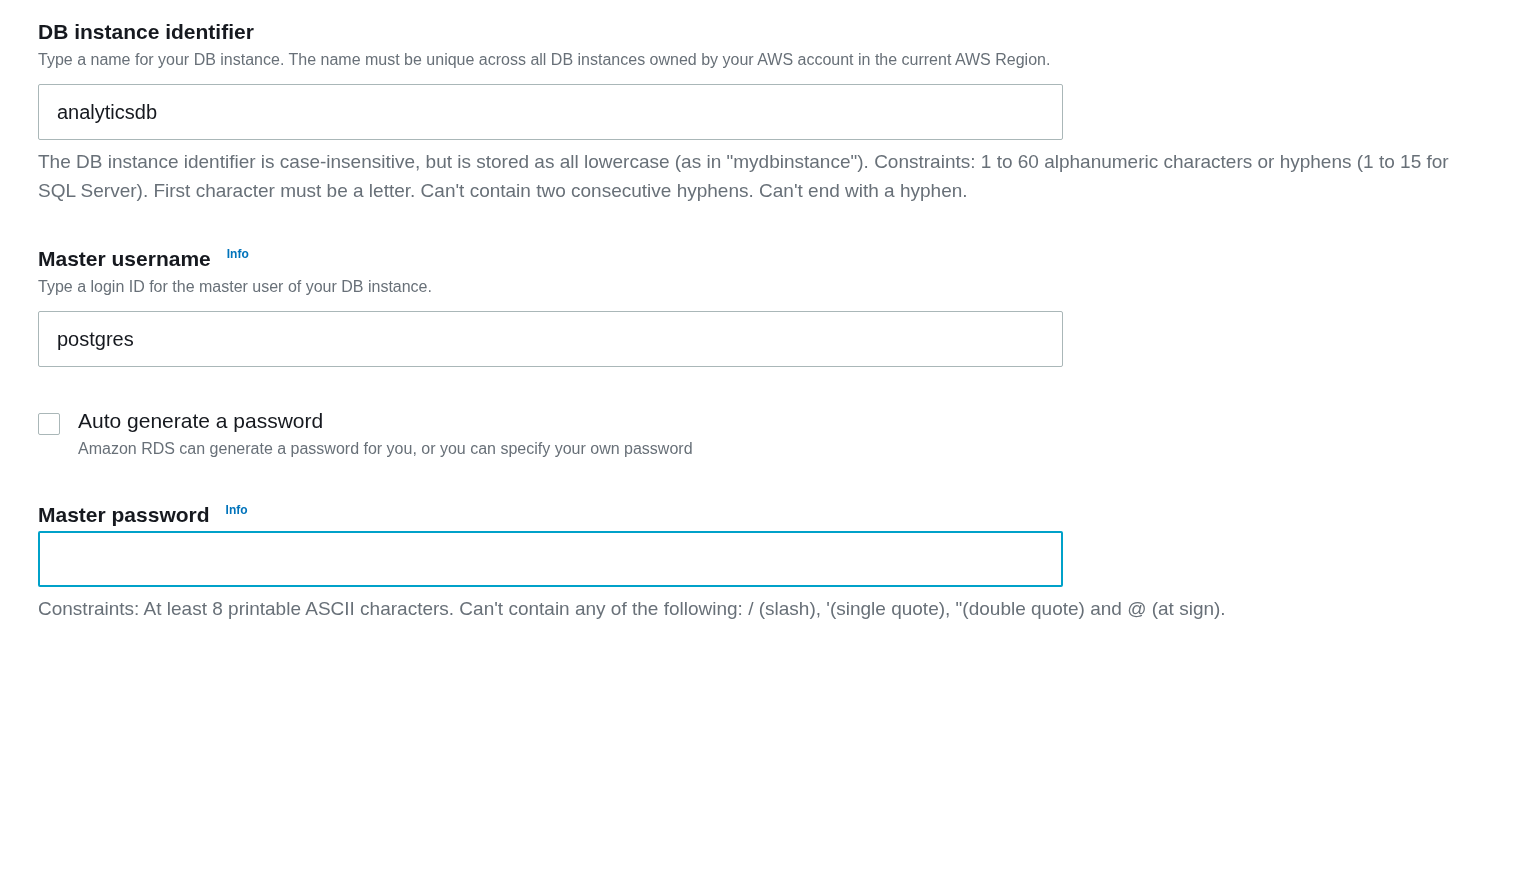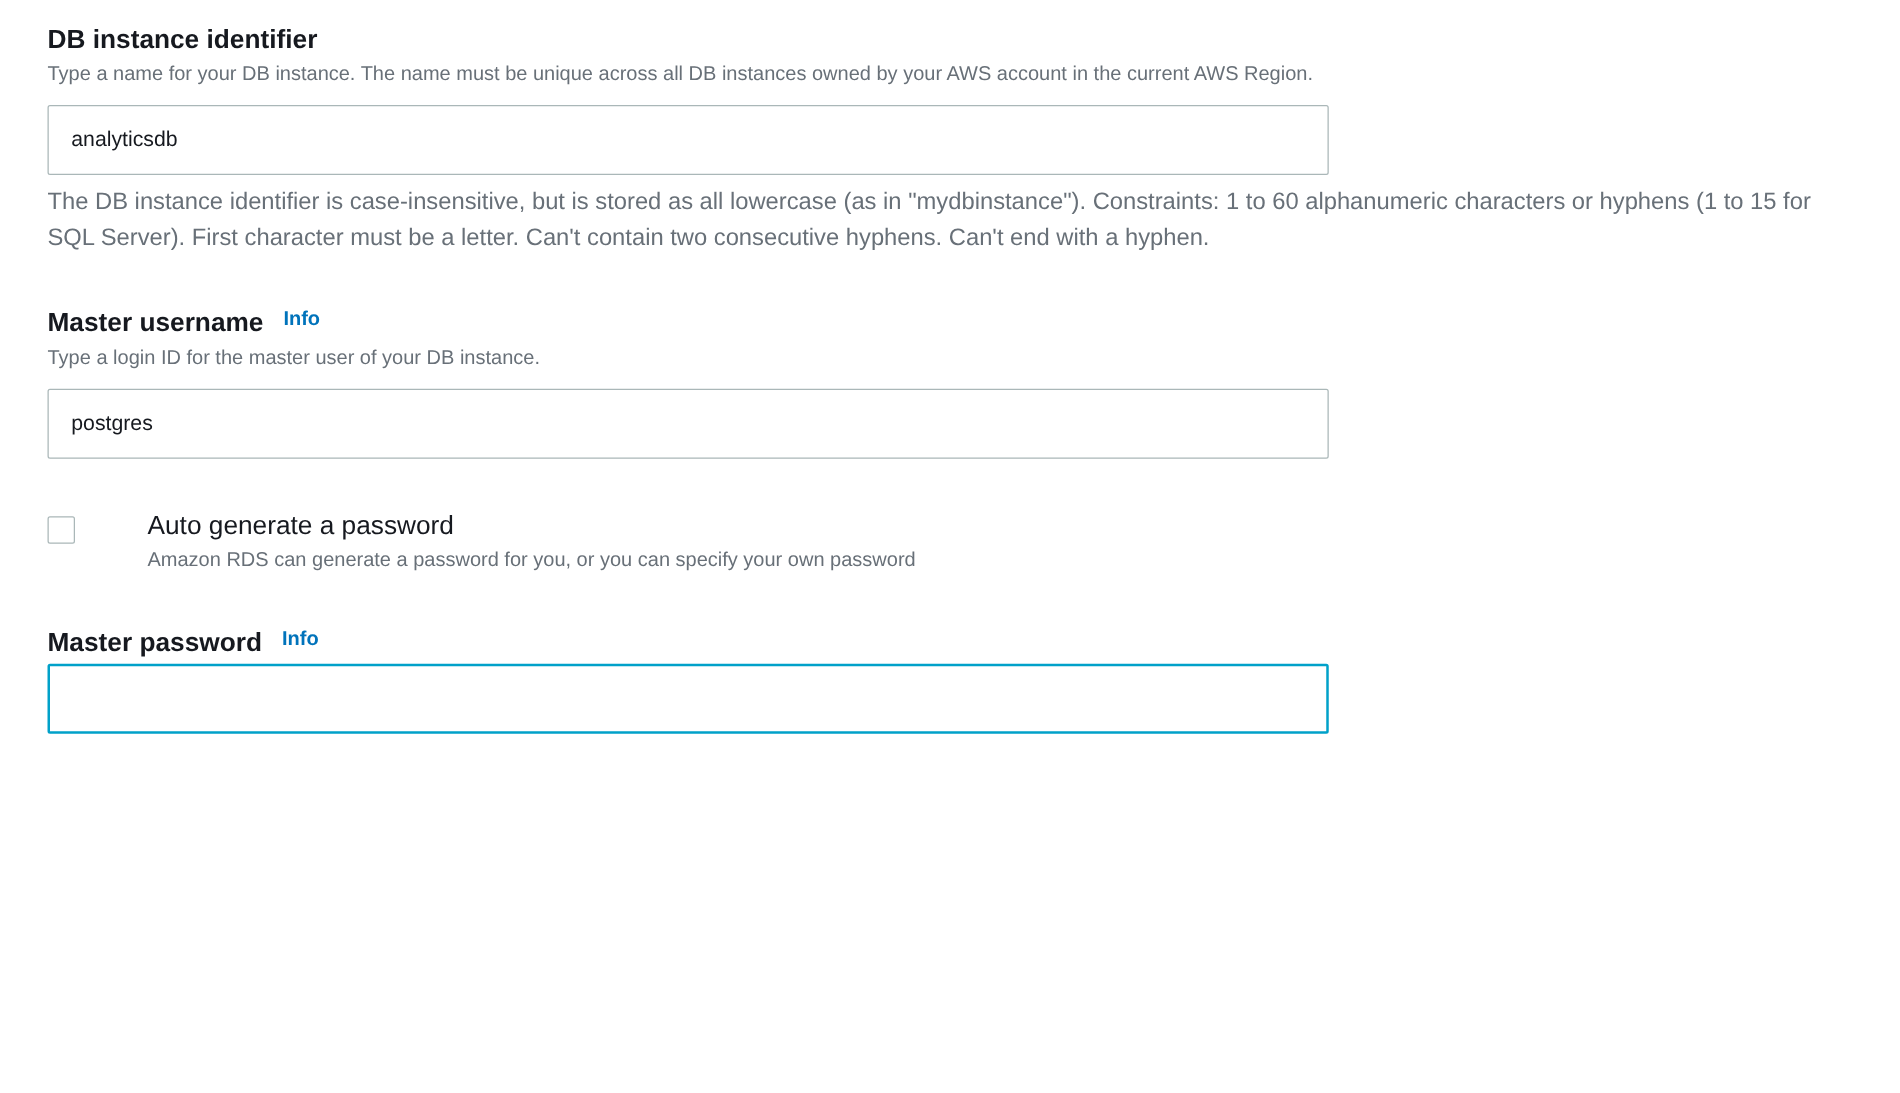--- a/index.html
+++ b/index.html
@@ -20,21 +20,21 @@
     .field-label {
       font-size: 21px;
       font-weight: 700;
       color: #16191f;
       margin-bottom: 4px;
       display: flex;
       align-items: flex-start;
       gap: 16px;
     }
     .info-link {
-      font-size: 16px;
+      font-size: 12px;
       font-weight: 700;
       color: #0073bb;
       cursor: pointer;
     }
     .field-description {
       font-size: 16px;
       color: #687078;
       margin-bottom: 12px;
       line-height: 1.5;
     }
@@ -42,21 +42,21 @@
       font-size: 19px;
       color: #687078;
       margin-top: 8px;
       line-height: 1.5;
     }
     .text-input {
       width: 1025px;
       max-width: 100%;
       height: 56px;
       padding: 8px 18px;
-      font-size: 17px;
+      font-size: 20px;
       color: #16191f;
       border: 1px solid #aab7b8;
       border-radius: 2px;
       outline: none;
       font-family: inherit;
     }
     .text-input.focused {
       border: 2px solid #00a1c9;
     }
     .checkbox-row {
@@ -70,21 +70,20 @@
       height: 22px;
       border: 1px solid #aab7b8;
       border-radius: 2px;
       margin-top: 4px;
       flex-shrink: 0;
       cursor: pointer;
       background: #ffffff;
     }
     .checkbox-content {
       flex: 1;
-      margin-left: 40px;
     }
     .checkbox-label {
       font-size: 21px;
       font-weight: 400;
       color: #16191f;
       margin-bottom: 4px;
     }
     .checkbox-description {
       font-size: 16px;
       color: #687078;
@@ -119,13 +118,14 @@
     <div class="checkbox-description">Amazon RDS can generate a password for you, or you can specify your own password</div>
   </div>
 </div>
 
 <div class="form-section">
   <div class="field-label">
     <span>Master password</span>
     <span class="info-link">Info</span>
   </div>
   <input type="password" class="text-input focused" value="" style="">
+  <div class="field-help">Constraints: At least 8 printable ASCII characters. Can't contain any of the following: / (slash), '(single quote), "(double quote) and @ (at sign).</div>
 </div>
 
 </body></html>

